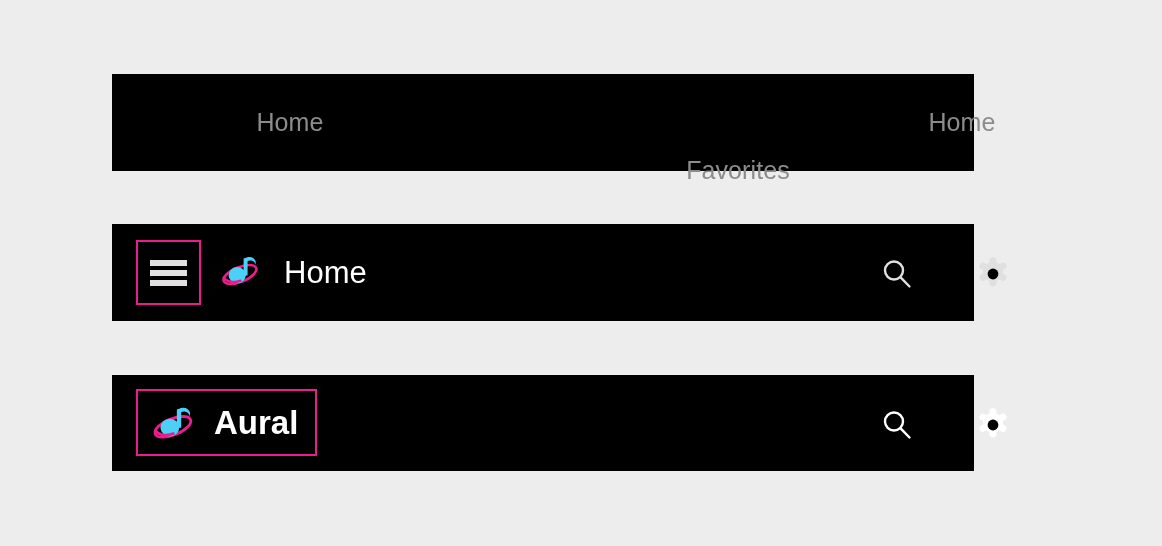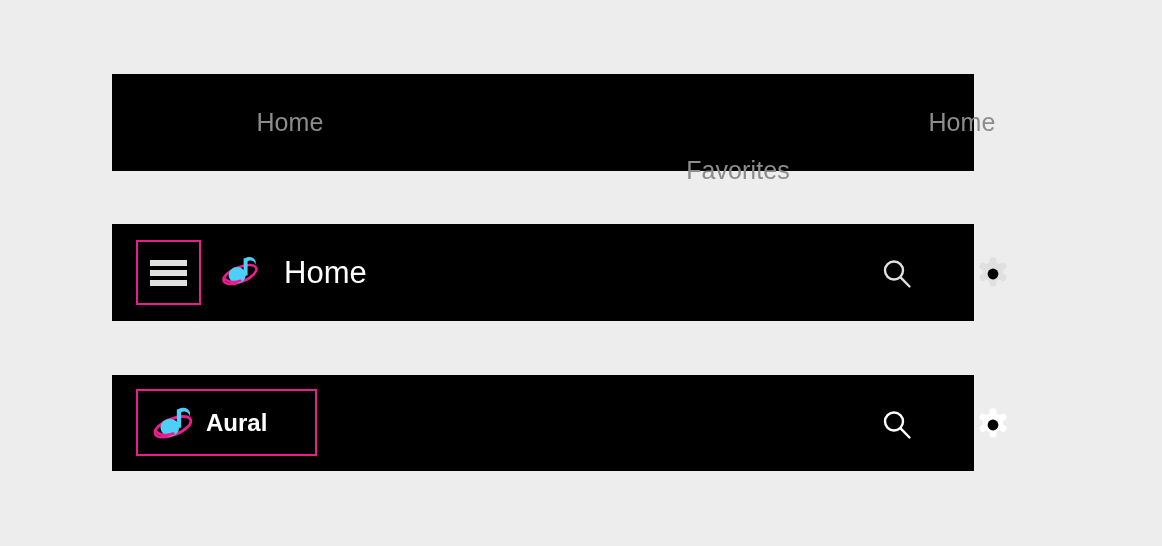--- a/index.html
+++ b/index.html
@@ -153,22 +153,22 @@
     box-sizing: border-box;
     display: flex;
     align-items: center;
     cursor: pointer;
   }
   #bar3-logo {
     margin-left: 12px;
   }
   #bar3-title {
     position: static;
-    margin-left: 8px;
-    font-size: 24px;
+    margin-left: 16px;
+    font-size: 33px;
     font-weight: 700;
     color: #ffffff;
   }
   #bar3-search { left: 768px; top: 33px; width: 34px; height: 34px; }
   #bar3-gear   { left: 862px; top: 31px; width: 38px; height: 38px; }
 </style>
 </head>
 <body>
 
 <div class="stage">

